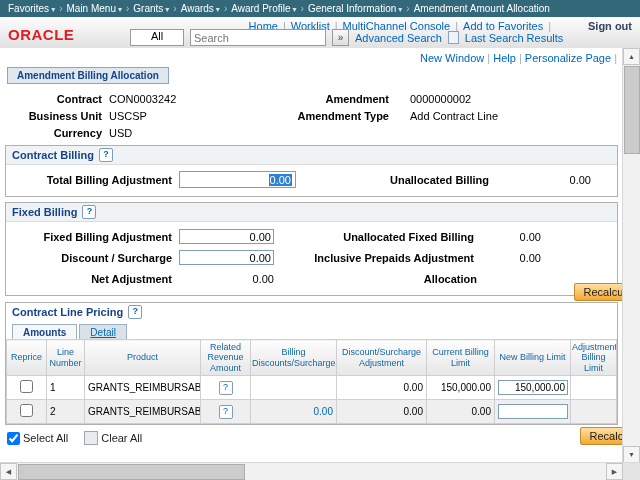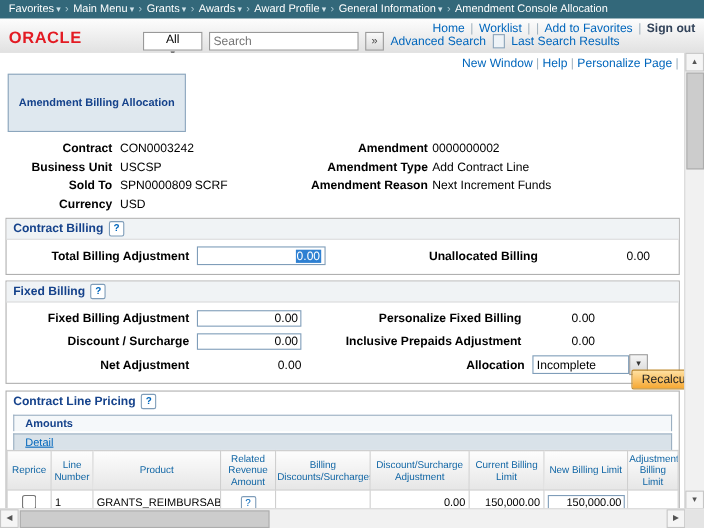--- a/index.html
+++ b/index.html
@@ -13,42 +13,42 @@
   .caret::before{content:"▾";font-size:8px;color:#cfe2e9;}
   .csep{color:#a9c7d1;margin:0 2px;}
   .csep::before{content:"›";font-size:10px;}
   
   .topbar{position:relative;height:31px;background:linear-gradient(#fdfdfd,#e1e1e1);
           border-bottom:1px solid #b3b3b3;}
   .logo{position:absolute;left:8px;top:9px;color:#e31b23;font-weight:bold;font-size:15px;letter-spacing:.5px;}
   .toplinks{position:absolute;right:8px;top:3px;display:flex;align-items:center;gap:5px;font-size:11px;}
   .psep{color:#9fb0bd;}
   .psep::before{content:"|";}
-  .signout{color:#32435a;font-weight:bold;}
+  .signout{color:#32435a;font-weight:bold;margin-left:32px;}
   .searchrow{position:absolute;left:130px;top:12px;display:flex;align-items:center;gap:6px;}
   .scope{display:flex;align-items:center;justify-content:space-between;width:46px;height:15px;
          border:1px solid #999;background:#fff;padding:0 3px;cursor:pointer;flex-direction:column;}
   .dd-ar::before{content:"▾";font-size:8px;color:#555;}
   .sinput{width:128px;height:13px;border:1px solid #999;font-size:11px;padding:1px 3px;}
   .sgo{width:17px;height:17px;border:1px solid #9a9a9a;background:linear-gradient(#fafafa,#dcdcdc);
        font-size:10px;line-height:13px;color:#444;cursor:pointer;padding:0;}
   .sgo::before{content:"»";}
   .doc-icon{width:9px;height:11px;border:1px solid #8aa3b8;background:#eef3f7;display:inline-block;}
   
   .pagebar{text-align:right;padding:4px 6px 1px;white-space:nowrap;}
   
-  .ptab{display:inline-block;margin:2px 0 0 7px;padding:20px 9px;border:1px solid #8ca6bd;
+  .ptab{display:inline-block;margin:2px 0 0 7px;padding:2px 9px;border:1px solid #8ca6bd;
         background:#dfe8ef;color:#15428b;font-weight:bold;font-size:10px;}
   
   .keys{margin:8px 0 2px 7px;}
   .krow{display:flex;height:14px;margin-bottom:3px;align-items:center;}
   .klabel{width:95px;text-align:right;font-weight:bold;padding-right:7px;}
   .kval{width:68px;}
   .kval2{width:170px;}
-  .klabel2{width:110px;text-align:right;font-weight:bold;padding-right:4px;}
+  .klabel2{width:110px;text-align:right;font-weight:bold;padding-right:21px;}
   
   .gbox{border:1px solid #b0b0b0;margin:5px 5px 5px 5px;position:relative;}
   .gtitlebar{background:#f0f3f5;border-bottom:1px solid #dcdcdc;padding:2px 6px;
              display:flex;align-items:center;gap:5px;color:#15428b;font-weight:bold;}
   .qicon{width:12px;height:12px;border:1px solid #7f9db9;background:#fff;color:#0066bc;
          font-size:9px;line-height:11px;text-align:center;border-radius:2px;display:inline-block;cursor:pointer;}
   .qicon::before{content:"?";}
   .gbody{padding:4px 6px 6px;}
   .frow{display:flex;align-items:center;height:21px;}
   .l1{width:160px;text-align:right;font-weight:bold;padding-right:7px;}
@@ -72,21 +72,21 @@
   
   .gridsec{border:1px solid #b0b0b0;margin:6px 5px 0;}
   .gridhead{display:flex;justify-content:space-between;align-items:center;padding:2px 6px;}
   .gtitle{display:flex;align-items:center;gap:5px;color:#15428b;font-weight:bold;}
   .gtool{display:flex;align-items:center;gap:5px;font-size:10px;white-space:nowrap;}
   .tico{width:12px;height:12px;border:1px solid #7f9db9;background:#fff;text-align:center;
         color:#1166a5;font-size:9px;line-height:11px;display:inline-block;cursor:pointer;}
   .tico-view::before{content:"▦";}
   .tico-dl::before{content:"↓";}
   .gfirst{color:#444;}
-  .gridtabs{padding:3px 6px 0;display:flex;gap:2px;flex-direction:column;}
+  .gridtabs{padding:3px 6px 0;display:flex;gap:2px;}
   .gtab{border:1px solid #9cb0c2;border-bottom:none;padding:2px 10px 1px;font-size:10px;}
   .gtab-on{background:#f5f8fa;color:#15428b;font-weight:bold;}
   .gtab-off{background:#d9e2e9;}
   .gtab-off a{text-decoration:underline;}
   table.grid{width:100%;border-collapse:collapse;table-layout:fixed;}
   .grid th,.grid td{border:1px solid #cfcfcf;overflow:hidden;}
   .grid th{background:linear-gradient(#fdfdfd,#e6e6e6);color:#1166a5;font-weight:normal;
            font-size:9px;padding:2px 1px;text-align:center;vertical-align:middle;line-height:1.15;}
   .grid td{font-size:10px;padding:2px 3px;height:19px;vertical-align:middle;}
   tr.r2 td{background:#efefef;}
@@ -138,31 +138,32 @@
         <span>Award Profile</span>
         <span class="caret"></span>
       </span>
     <span class="csep"></span>
     <span class="crumb">
         <span>General Information</span>
         <span class="caret"></span>
       </span>
     <span class="csep"></span>
     <span class="crumb">
-        <span>Amendment Console Allocation</span>
+        <span>Amendment Amount Allocation</span>
       </span>
   </div>
 
   <div class="topbar">
     <div class="logo">ORACLE</div>
     <div class="toplinks">
       <a>Home</a>
         <span class="psep"></span>
       <a>Worklist</a>
         <span class="psep"></span>
+      <a>MultiChannel Console</a>
         <span class="psep"></span>
       <a>Add to Favorites</a>
         <span class="psep"></span>
       <a class="signout">Sign out</a>
     </div>
     <div class="searchrow">
       <div class="scope">
         <span>All</span>
         <span class="dd-ar"></span>
       </div>
@@ -189,27 +190,20 @@
         <span class="klabel">Contract</span>
         <span class="kval2">CON0003242</span>
         <span class="klabel2">Amendment</span>
         <span>0000000002</span>
       </div>
       <div class="krow">
         <span class="klabel">Business Unit</span>
         <span class="kval2">USCSP</span>
         <span class="klabel2">Amendment Type</span>
         <span>Add Contract Line</span>
-      </div>
-      <div class="krow">
-        <span class="klabel">Sold To</span>
-        <span class="kval">SPN0000809</span>
-        <span class="kval2" style="width:102px">SCRF</span>
-        <span class="klabel2">Amendment Reason</span>
-        <span>Next Increment Funds</span>
       </div>
       <div class="krow">
         <span class="klabel">Currency</span>
         <span class="kval2">USD</span>
       </div>
     </div>
 
     
     <div class="gbox">
       <div class="gtitlebar">
@@ -231,37 +225,33 @@
     
     <div class="gbox">
       <div class="gtitlebar">
         <span>Fixed Billing</span>
         <span class="qicon"></span>
       </div>
       <div class="gbody">
         <div class="frow">
           <span class="l1">Fixed Billing Adjustment</span>
           <input class="in2" value="0.00" style="">
-          <span class="l2f">Personalize Fixed Billing</span>
+          <span class="l2f">Unallocated Fixed Billing</span>
           <span class="v2f">0.00</span>
         </div>
         <div class="frow">
           <span class="l1">Discount / Surcharge</span>
           <input class="in2" value="0.00" style="">
           <span class="l2f">Inclusive Prepaids Adjustment</span>
           <span class="v2f">0.00</span>
         </div>
         <div class="frow">
           <span class="l1">Net Adjustment</span>
           <span class="netv">0.00</span>
           <span class="l2f" style="width:200px">Allocation</span>
-          <span class="ddl">
-            <span class="ddl-field">Incomplete</span>
-            <span class="ddl-btn"></span>
-          </span>
         </div>
       </div>
       <button class="btn-recalc" style="right:-34px;bottom:-6px;">Recalculate</button>
     </div>
 
     
     <div class="gridsec">
       <div class="gridhead">
         <span class="gtitle">
           <span>Contract Line Pricing</span>

